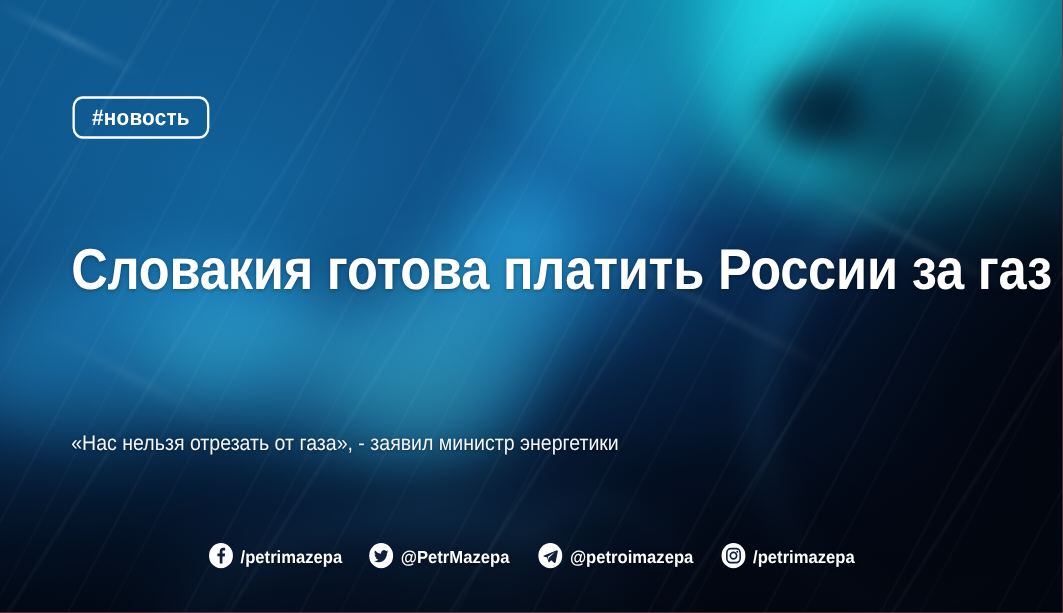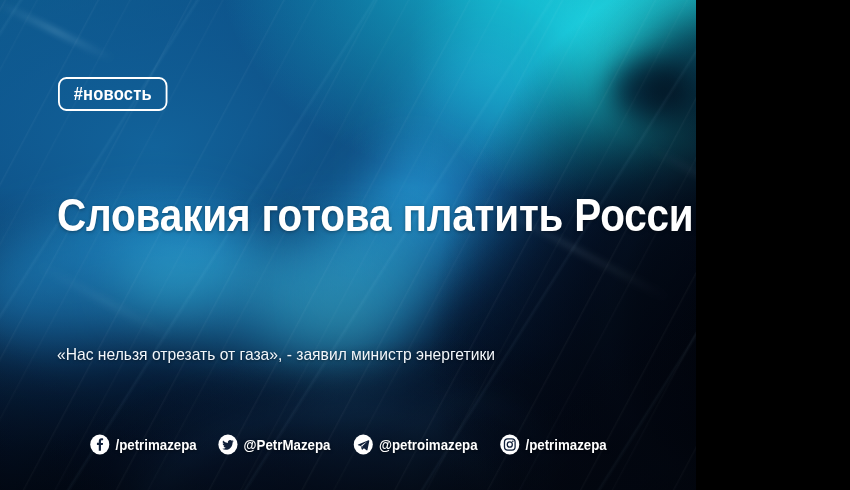--- a/index.html
+++ b/index.html
@@ -2,21 +2,21 @@
 <html><head>
 <meta charset="utf-8">
 <style>
   html, body {
     margin: 0;
     padding: 0;
     background: #000;
   }
   .card {
     position: relative;
-    width: 696px;
+    width: 850px;
     height: 490px;
     overflow: hidden;
     font-family: "Liberation Sans", "DejaVu Sans", sans-serif;
     background: #ef4444;
   }
 
   
   .bg-base {
     position: absolute;
     inset: 0;

